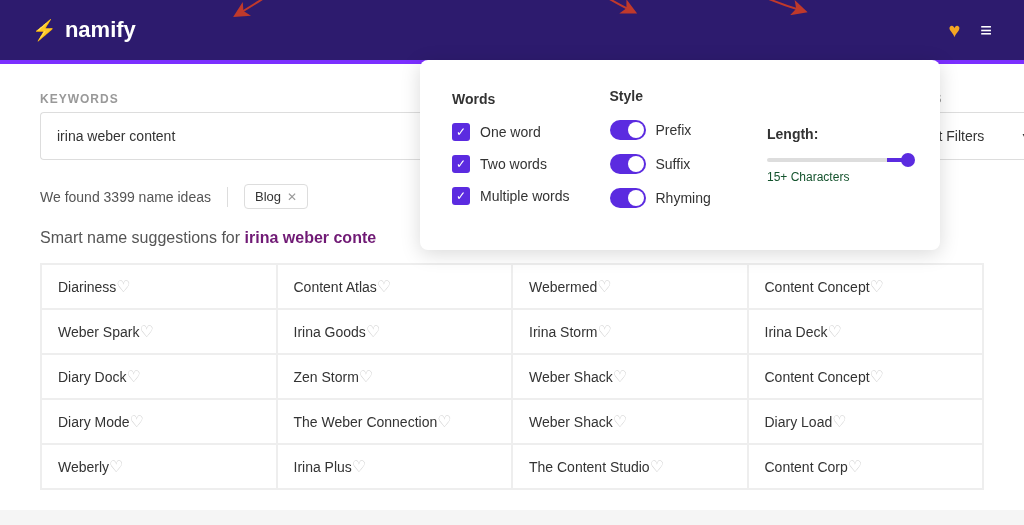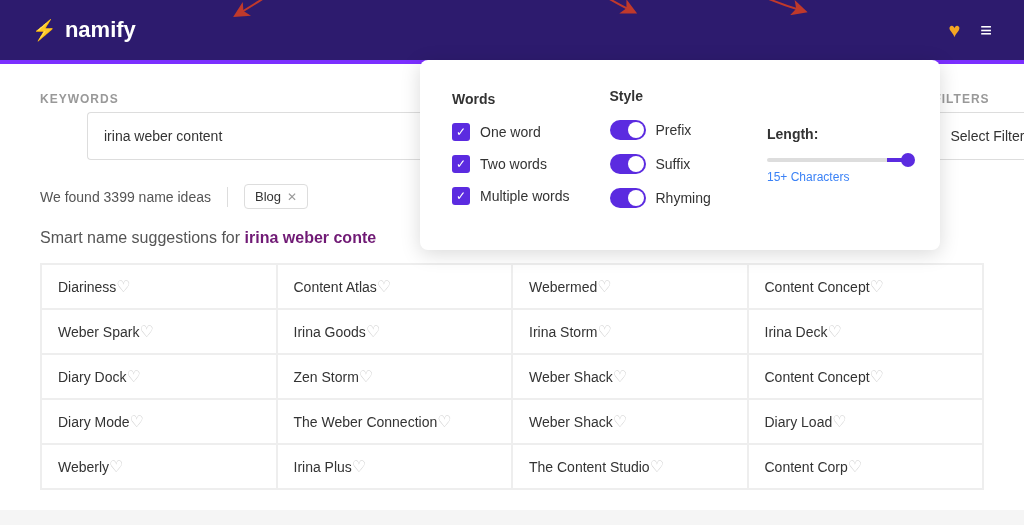--- a/index.html
+++ b/index.html
@@ -66,21 +66,20 @@
     .search-input {
       width: 500px;
       height: 48px;
       border: 1.5px solid #ddd;
       border-right: none;
       padding: 0 16px;
       font-size: 14px;
       color: #333;
       outline: none;
       border-radius: 4px 0 0 4px;
-      margin-left: 47px;
     }
     .generate-btn {
       height: 48px;
       background: #e91e8c;
       color: white;
       border: none;
       padding: 0 24px;
       font-size: 12px;
       font-weight: bold;
       letter-spacing: 1px;
@@ -267,21 +266,21 @@
     }
     .slider-thumb {
       width: 14px;
       height: 14px;
       background: #5b2be0;
       border-radius: 50%;
       position: absolute;
       right: -7px;
       top: -5px;
     }
-    .length-label { font-size: 12px; color: #3b82f6; margin-top: 4px; }
+    .length-label { font-size: 12px; color: #14532d; margin-top: 4px; }
 
     
     .arrows-svg {
       position: absolute;
       top: -55px;
       left: 0;
       width: 900px;
       height: 80px;
       pointer-events: none;
     }

